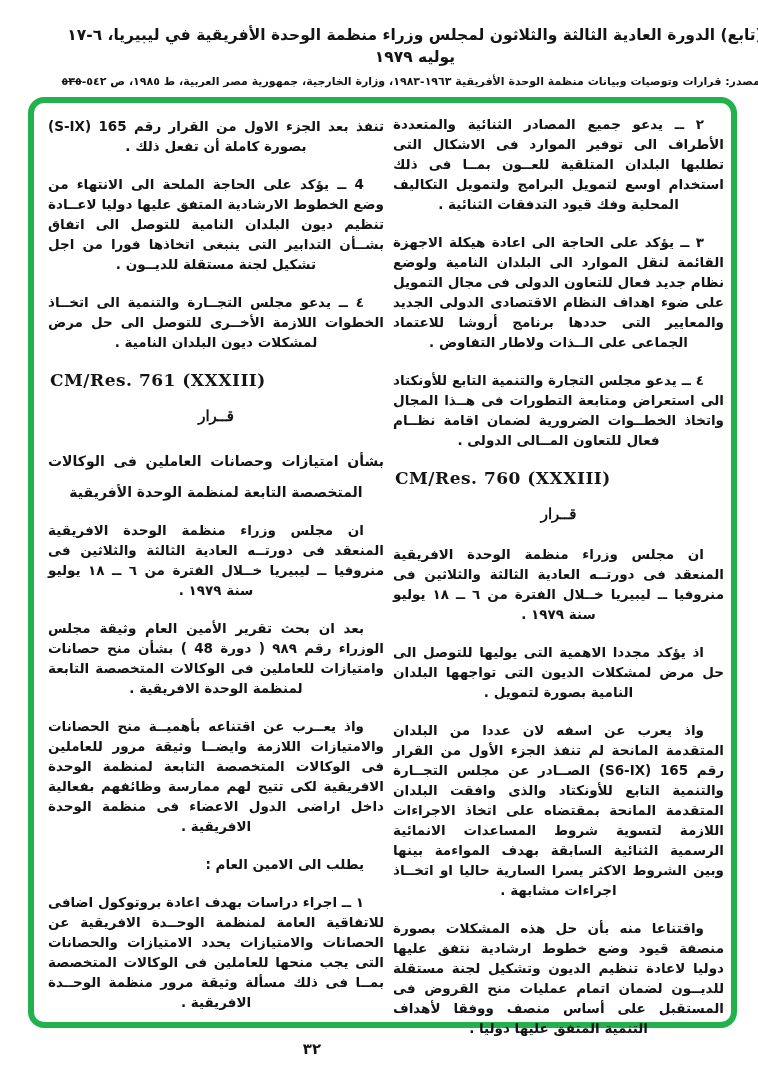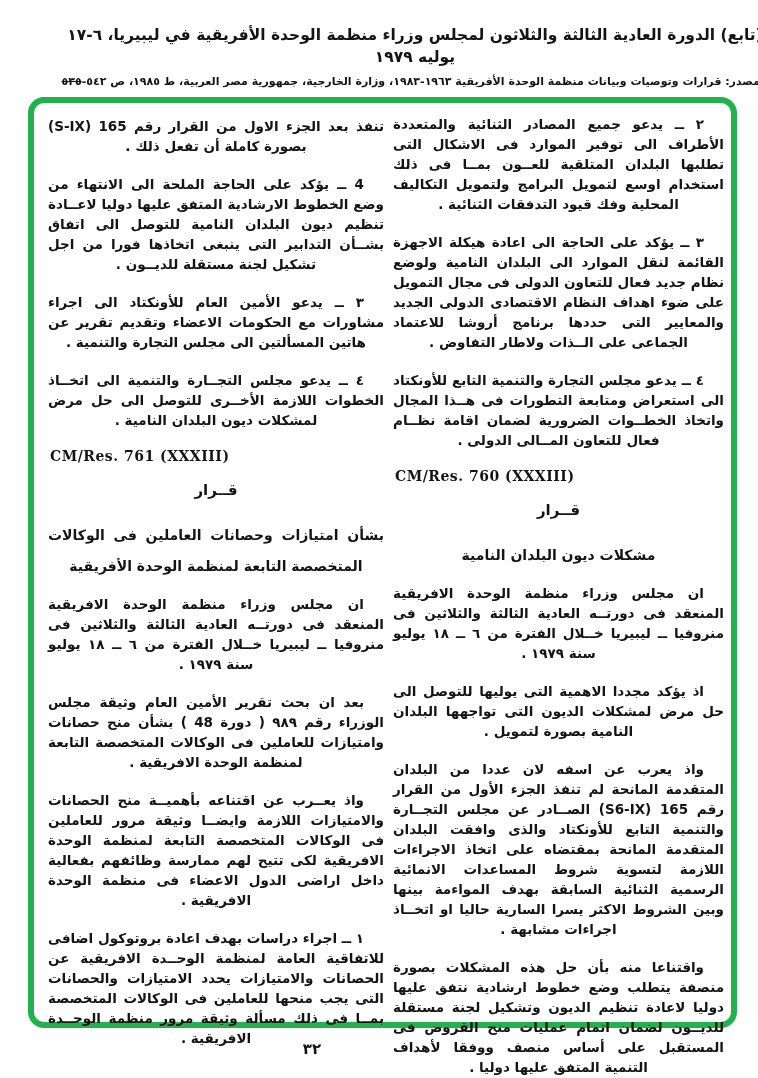--- a/index.html
+++ b/index.html
@@ -24,26 +24,26 @@
   .col-right{left:393px;top:114px;width:331px;}
   .body{
     font-size:13.5px;font-weight:bold;line-height:20px;
     text-align:justify;text-align-last:center;text-indent:20px;
     margin:0 0 18px 0;
   }
   .body-cont{text-indent:0;}
   .lead{text-align:right;text-align-last:right;}
   .ref{
     direction:ltr;text-align:left;
-    font-family:"DejaVu Serif",serif;font-size:14px;font-weight:bold;
+    font-family:"DejaVu Serif",serif;font-size:17px;font-weight:bold;
     margin:12px 0 16px 2px;letter-spacing:.5px;
   }
   .heading{
     text-align:left;text-align-last:center;font-size:15px;font-weight:bold;
-    margin:0 0 20px 0;text-indent:0;
+    margin:0 0 20px 0;text-indent:0;font-family:Liberation Serif, serif;
   }
   .subtitle{
     text-align-last:center;font-size:14px;font-weight:bold;
     line-height:31px;margin:0 0 12px 0;text-indent:0;
   }
   
   .page-number{
     position:absolute;top:1040px;left:0;width:624px;
     text-align:center;font-size:15px;font-weight:bold;letter-spacing:4px;direction:rtl;
   }
@@ -54,39 +54,38 @@
 <div class="page-header">
   <div class="hdr1">(تابع) الدورة العادية الثالثة والثلاثون لمجلس وزراء منظمة الوحدة الأفريقية في ليبيريا، ٦-١٧ يوليه ١٩٧٩</div>
   <div class="hdr2"><span>المصدر: قرارات وتوصيات وبيانات منظمة الوحدة الأفريقية ١٩٦٣-١٩٨٣، وزارة الخارجية، جمهورية مصر العربية، ط ١٩٨٥، ص ٥٤٢-</span><span class="struck">٥٣٥</span></div>
 </div>
 
 <div class="content-frame"></div>
 
 <div class="col col-left">
   <p class="body body-cont">تنفذ بعد الجزء الاول من القرار رقم 165 (S-IX) بصورة كاملة أن تفعل ذلك .</p>
   <p class="body">4 ــ يؤكد على الحاجة الملحة الى الانتهاء من وضع الخطوط الارشادية المتفق عليها دوليا لاعــادة تنظيم ديون البلدان النامية للتوصل الى اتفاق بشــأن التدابير التى ينبغى اتخاذها فورا من اجل تشكيل لجنة مستقلة للديــون .</p>
-  <p class="body">٣ ــ يدعو الأمين العام للأونكتاد الى اجراء مشاورات مع الحكومات الاعضاء وتقديم تقرير عن هاتين المسألتين الى مجلس التجارة والتنمية .</p>
   <p class="body">٤ ــ يدعو مجلس التجــارة والتنمية الى اتخــاذ الخطوات اللازمة الأخــرى للتوصل الى حل مرض لمشكلات ديون البلدان النامية .</p>
   <p class="ref">CM/Res. 761 (XXXIII)</p>
   <p class="body heading">قــرار</p>
   <p class="body subtitle">بشأن امتيازات وحصانات العاملين فى الوكالات المتخصصة التابعة لمنظمة الوحدة الأفريقية</p>
   <p class="body">ان مجلس وزراء منظمة الوحدة الافريقية المنعقد فى دورتــه العادية الثالثة والثلاثين فى منروفيا ــ ليبيريا خــلال الفترة من ٦ ــ ١٨ يوليو سنة ١٩٧٩ .</p>
   <p class="body">بعد ان بحث تقرير الأمين العام وثيقة مجلس الوزراء رقم ٩٨٩ ( دورة 48 ) بشأن منح حصانات وامتيازات للعاملين فى الوكالات المتخصصة التابعة لمنظمة الوحدة الافريقية .</p>
   <p class="body">واذ يعــرب عن اقتناعه بأهميــة منح الحصانات والامتيازات اللازمة وايضــا وثيقة مرور للعاملين فى الوكالات المتخصصة التابعة لمنظمة الوحدة الافريقية لكى تتيح لهم ممارسة وظائفهم بفعالية داخل اراضى الدول الاعضاء فى منظمة الوحدة الافريقية .</p>
+  <p class="body lead">يطلب الى الامين العام :</p>
   <p class="body">١ ــ اجراء دراسات بهدف اعادة بروتوكول اضافى للاتفاقية العامة لمنظمة الوحــدة الافريقية عن الحصانات والامتيازات يحدد الامتيازات والحصانات التى يجب منحها للعاملين فى الوكالات المتخصصة بمــا فى ذلك مسألة وثيقة مرور منظمة الوحــدة الافريقية .</p>
 
 </div>
 
 <div class="col col-right">
   <p class="body">٢ ــ يدعو جميع المصادر الثنائية والمتعددة الأطراف الى توفير الموارد فى الاشكال التى تطلبها البلدان المتلقية للعــون بمــا فى ذلك استخدام اوسع لتمويل البرامج ولتمويل التكاليف المحلية وفك قيود التدفقات الثنائية .</p>
   <p class="body">٣ ــ يؤكد على الحاجة الى اعادة هيكلة الاجهزة القائمة لنقل الموارد الى البلدان النامية ولوضع نظام جديد فعال للتعاون الدولى فى مجال التمويل على ضوء اهداف النظام الاقتصادى الدولى الجديد والمعايير التى حددها برنامج أروشا للاعتماد الجماعى على الــذات ولاطار التفاوض .</p>
   <p class="body">٤ ــ يدعو مجلس التجارة والتنمية التابع للأونكتاد الى استعراض ومتابعة التطورات فى هــذا المجال واتخاذ الخطــوات الضرورية لضمان اقامة نظــام فعال للتعاون المــالى الدولى .</p>
   <p class="ref">CM/Res. 760 (XXXIII)</p>
   <p class="body heading">قــرار</p>
-  <p class="body subtitle">مشكلات ديون البلدان النامية</p>
   <p class="body">ان مجلس وزراء منظمة الوحدة الافريقية المنعقد فى دورتــه العادية الثالثة والثلاثين فى منروفيا ــ ليبيريا خــلال الفترة من ٦ ــ ١٨ يوليو سنة ١٩٧٩ .</p>
   <p class="body">اذ يؤكد مجددا الاهمية التى يوليها للتوصل الى حل مرض لمشكلات الديون التى تواجهها البلدان النامية بصورة لتمويل .</p>
   <p class="body">واذ يعرب عن اسفه لان عددا من البلدان المتقدمة المانحة لم تنفذ الجزء الأول من القرار رقم 165 (S6-IX) الصــادر عن مجلس التجــارة والتنمية التابع للأونكتاد والذى وافقت البلدان المتقدمة المانحة بمقتضاه على اتخاذ الاجراءات اللازمة لتسوية شروط المساعدات الانمائية الرسمية الثنائية السابقة بهدف المواءمة بينها وبين الشروط الاكثر يسرا السارية حاليا او اتخــاذ اجراءات مشابهة .</p>
-  <p class="body">واقتناعا منه بأن حل هذه المشكلات بصورة منصفة يتطلب وضع خطوط ارشادية نتفق عليها دوليا لاعادة تنظيم الديون وتشكيل لجنة مستقلة للديــون لضمان اتمام عمليات منح القروض فى المستقبل على أساس منصف ووفقا لأهداف التنمية المتفق عليها دوليا .</p>
+  <p class="body">واقتناعا منه بأن حل هذه المشكلات بصورة منصفة قيود وضع خطوط ارشادية نتفق عليها دوليا لاعادة تنظيم الديون وتشكيل لجنة مستقلة للديــون لضمان اتمام عمليات منح القروض فى المستقبل على أساس منصف ووفقا لأهداف التنمية المتفق عليها دوليا .</p>
 
 </div>
 
 <div class="page-number">٣٢</div>
 
 </body></html>

